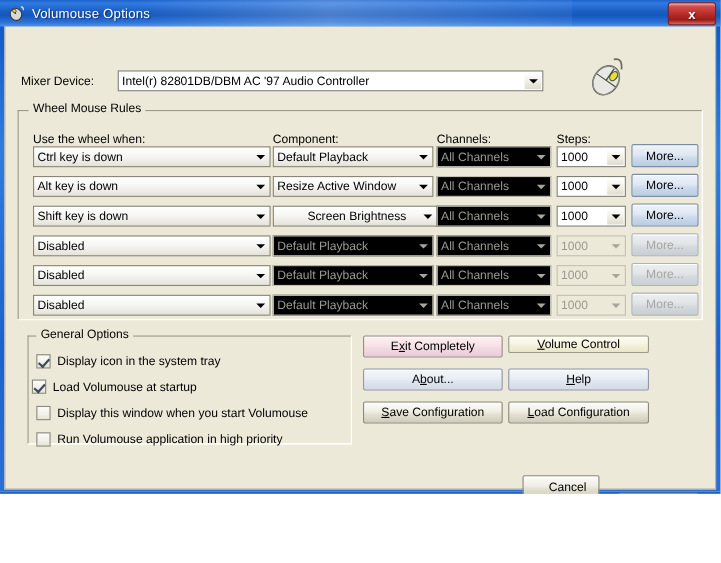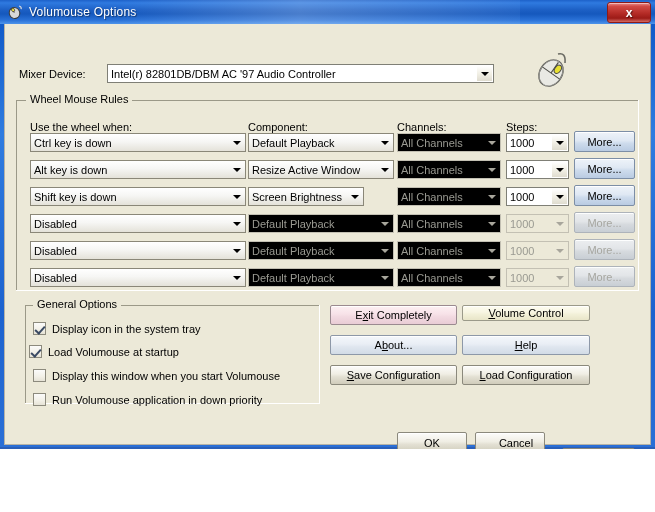--- a/index.html
+++ b/index.html
@@ -366,21 +366,21 @@
     <div class="btn more" style="left:569px; top:134px; width:61px; height:21px;">
         <span>More...</span>
       </div>
 
     <div class="combo" style="left:25px;  top:163px; width:216px;">
         <span>Shift key is down</span>
         <span class="arrowbox">
           <i class="arrow"></i>
         </span>
       </div>
-    <div class="combo" style="left:243px; top:163px; width:116px;">
+    <div class="combo" style="left:243px; top:163px; width:150px;justify-content:center;">
         <span>Screen Brightness</span>
         <span class="arrowbox">
           <i class="arrow"></i>
         </span>
       </div>
     <div class="combo disabled" style="left:392px; top:163px; width:104px;">
         <span>All Channels</span>
         <span class="arrowbox">
           <i class="arrow"></i>
         </span>
@@ -491,21 +491,21 @@
     <div class="cbrow" style="left:24px; top:321px;align-items:flex-end;">
       <span class="cbbox checked"></span>
       <span>Load Volumouse at startup</span>
     </div>
     <div class="cbrow" style="left:28px; top:345px;align-items:center;">
       <span class="cbbox"></span>
       <span>Display this window when you start Volumouse</span>
     </div>
     <div class="cbrow" style="left:28px; top:369px;">
       <span class="cbbox"></span>
-      <span>Run Volumouse application in down priority</span>
+      <span>Run Volumouse application in high priority</span>
     </div>
 
     <div class="btn pink" style="left:325px; top:281px; width:127px; height:20px;">
       <span>E<u>x</u>it Completely</span>
     </div>
     <div class="btn cream" style="left:457px; top:281px; width:128px; height:16px;">
       <span><u>V</u>olume Control</span>
     </div>
 
     <div class="btn bluish" style="left:325px; top:311px; width:127px; height:20px;">
@@ -515,23 +515,20 @@
       <span><u>H</u>elp</span>
     </div>
 
     <div class="btn plain" style="left:325px; top:341px; width:127px; height:20px;">
       <span><u>S</u>ave Configuration</span>
     </div>
     <div class="btn plain" style="left:457px; top:341px; width:128px; height:20px;">
       <span><u>L</u>oad Configuration</span>
     </div>
 
-    <div class="btn plain" style="left:392px; top:408px; width:70px; height:21px;">
-      <span>OK</span>
-    </div>
     <div class="btn plain" style="left:470px; top:408px; width:70px; height:21px;padding-left:12px;">
       <span>Cancel</span>
     </div>
     <div class="btn plain" style="left:557px; top:408px; width:73px; height:21px;margin-top:16px;">
       <span><u>A</u>pply</span>
     </div>
 
   </div>
 </div>
 

